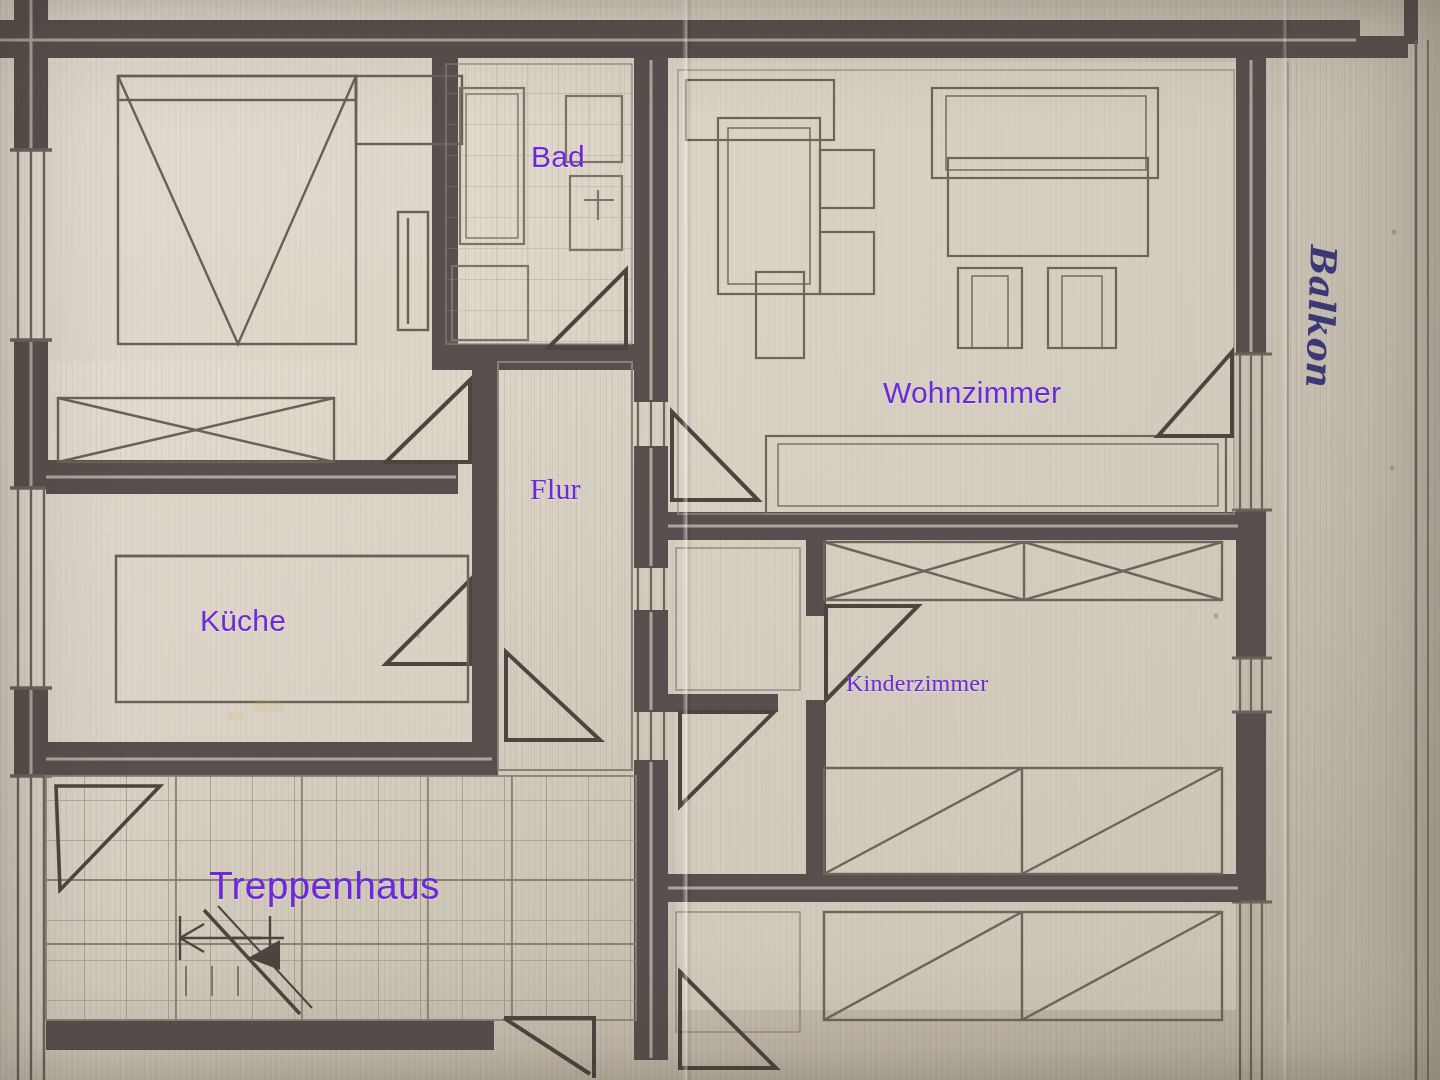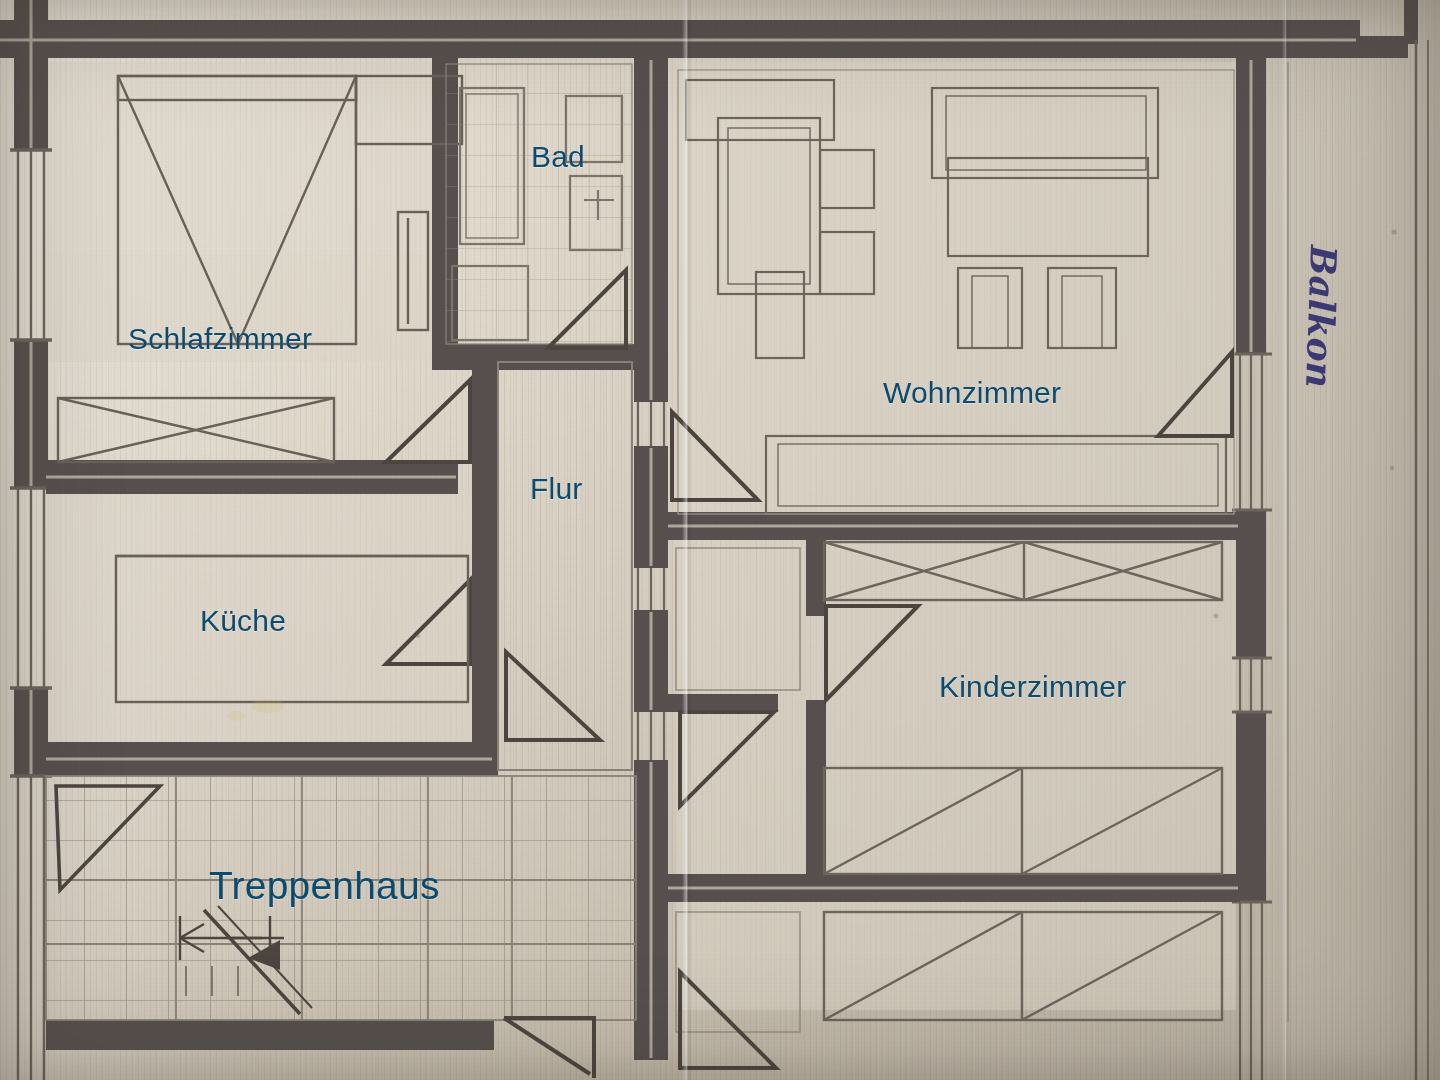--- a/index.html
+++ b/index.html
@@ -26,21 +26,21 @@
       repeating-linear-gradient(0deg, rgba(0,0,0,0.020) 0 1px, rgba(255,255,255,0.015) 1px 2px),
       repeating-linear-gradient(90deg, rgba(0,0,0,0.012) 0 2px, rgba(255,255,255,0.010) 2px 5px);
     mix-blend-mode:multiply;opacity:.7;pointer-events:none;
   }
   
   .crease{position:absolute;top:0;bottom:0;width:10px;pointer-events:none;
     background:linear-gradient(90deg, rgba(0,0,0,0.0), rgba(255,255,255,0.45) 45%, rgba(0,0,0,0.09) 62%, rgba(0,0,0,0.0));}
   svg{position:absolute;left:0;top:0;}
   .label{
     position:absolute;
-    color:#0c4a6e;
+    color:#6d28d9;
     font-weight:400;
     letter-spacing:.2px;
     white-space:nowrap;
     text-shadow:0 1px 0 rgba(255,255,255,.35);
   }
   .hand{
     position:absolute;
     color:#3c3a74;
     font-family:"DejaVu Serif", serif;
     font-style:italic;
@@ -309,24 +309,23 @@
       <circle cx="1394" cy="232" r="2.6" fill="#6a625a"></circle>
       <circle cx="1392" cy="468" r="2.2" fill="#6a625a"></circle>
       <circle cx="418" cy="636" r="2" fill="#6a625a"></circle>
     </g>
   </svg>
 
   <div id="grain"></div>
   <div class="crease" style="left:682px;"></div>
   <div class="crease" style="left:1282px;width:8px;opacity:.7;"></div>
 
-  <div class="label" style="left:128px;top:322px;font-size:30px;">Schlafzimmer</div>
   <div class="label" style="left:531px;top:140px;font-size:30px;">Bad</div>
   <div class="label" style="left:868px;top:376px;font-size:30px;margin-left:15px;">Wohnzimmer</div>
-  <div class="label" style="left:530px;top:472px;font-size:30px;">Flur</div>
+  <div class="label" style="left:530px;top:472px;font-size:30px;font-family:Liberation Serif, serif;">Flur</div>
   <div class="label" style="left:200px;top:604px;font-size:30px;">Küche</div>
-  <div class="label" style="left:939px;top:670px;font-size:30px;">Kinderzimmer</div>
+  <div class="label" style="left:846px;top:670px;font-size:24px;font-family:Liberation Serif, serif;">Kinderzimmer</div>
   <div class="label" style="left:209px;top:864px;font-size:39px;">Treppenhaus</div>
 
   <div class="hand" style="left:1345px;top:246px;font-size:36px;transform:rotate(92deg);">Balkon</div>
 
   <div class="vignette"></div>
 </div>
 
 </body></html>

